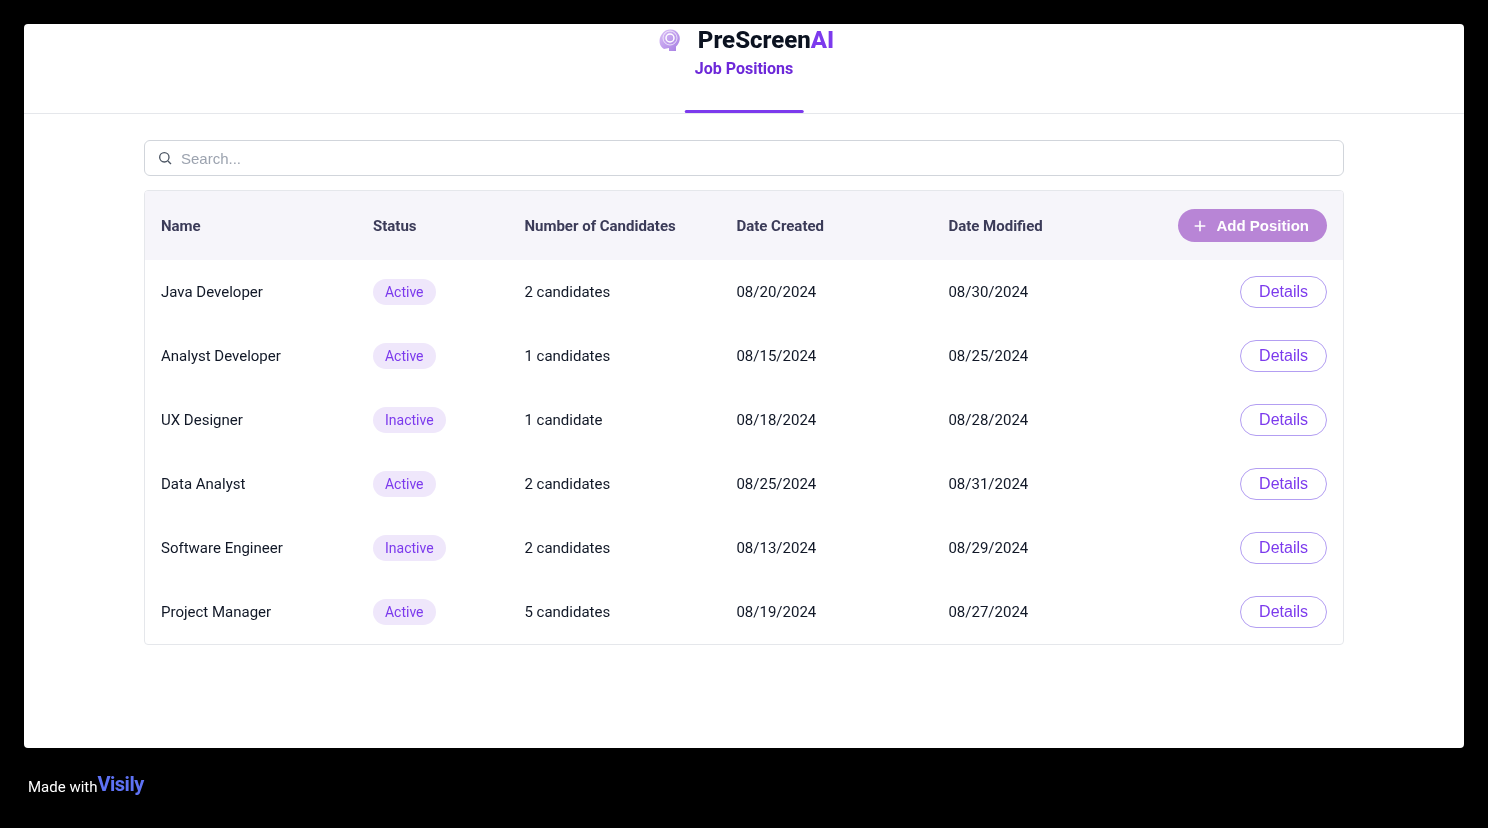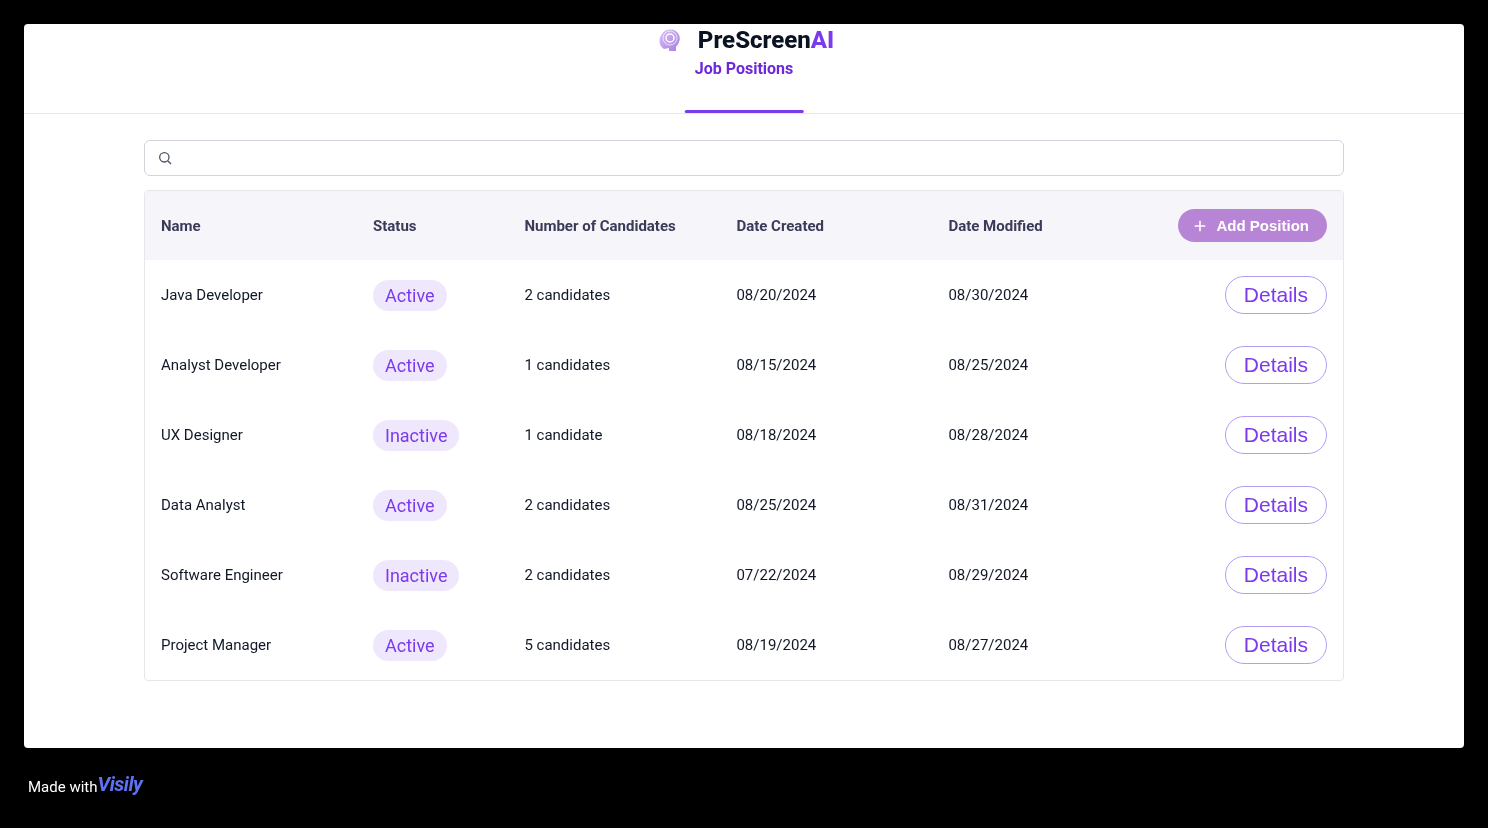--- a/index.html
+++ b/index.html
@@ -155,49 +155,48 @@
     grid-template-columns: 1.4fr 1fr 1.4fr 1.4fr 1.4fr 1.1fr;
     padding: 16px;
     align-items: center;
     font-size: 15px;
     color: #111827;
   }
   .badge {
     display: inline-block;
     background: #efe7fb;
     color: #7c3aed;
-    font-size: 18px;
+    font-size: 14px;
     padding: 5px 12px;
     border-radius: 999px;
     width: fit-content;
   }
   .details-btn {
     justify-self: end;
     background: #fff;
     color: #7c3aed;
     border: 1.5px solid #b39ef2;
     border-radius: 999px;
     padding: 6px 18px;
-    font-size: 21px;
+    font-size: 16px;
     cursor: pointer;
   }
 
   
   .watermark {
     color: #fff;
     font-size: 15px;
     padding: 0 0 18px 28px;
     display: flex;
     align-items: flex-end;
   }
   .visily {
     font-weight: 700;
     color: #5e72f5;
     font-size: 20px;
-    font-style: italic;
     letter-spacing: -0.5px;
   }
 </style>
 </head>
 <body>
 
 <div class="app">
 
   <div class="header">
     <div class="logo-wrap">
@@ -223,20 +222,21 @@
 
   </div>
 
   <div class="content">
 
     <div class="search-box">
       <svg class="search-icon" viewBox="0 0 24 24">
         <circle cx="11" cy="11" r="7"></circle>
           <line x1="16.5" y1="16.5" x2="21" y2="21"></line>
       </svg>
+      <input type="text" placeholder="Search..." style="">
     </div>
 
     <div class="table-card">
       <div class="thead">
         <div class="th">Name</div>
         <div class="th">Status</div>
         <div class="th">Number of Candidates</div>
         <div class="th">Date Created</div>
         <div class="th">Date Modified</div>
         <button class="add-btn">
@@ -277,21 +277,21 @@
             <div><span class="badge">Active</span></div>
             <div>2 candidates</div>
             <div>08/25/2024</div>
             <div>08/31/2024</div>
             <button class="details-btn">Details</button>
           </div>
           <div class="row">
             <div>Software Engineer</div>
             <div><span class="badge">Inactive</span></div>
             <div>2 candidates</div>
-            <div>07/22/2024</div>
+            <div>08/13/2024</div>
             <div>08/29/2024</div>
             <button class="details-btn">Details</button>
           </div>
           <div class="row">
             <div>Project Manager</div>
             <div><span class="badge">Active</span></div>
             <div>5 candidates</div>
             <div>08/19/2024</div>
             <div>08/27/2024</div>
             <button class="details-btn">Details</button>

